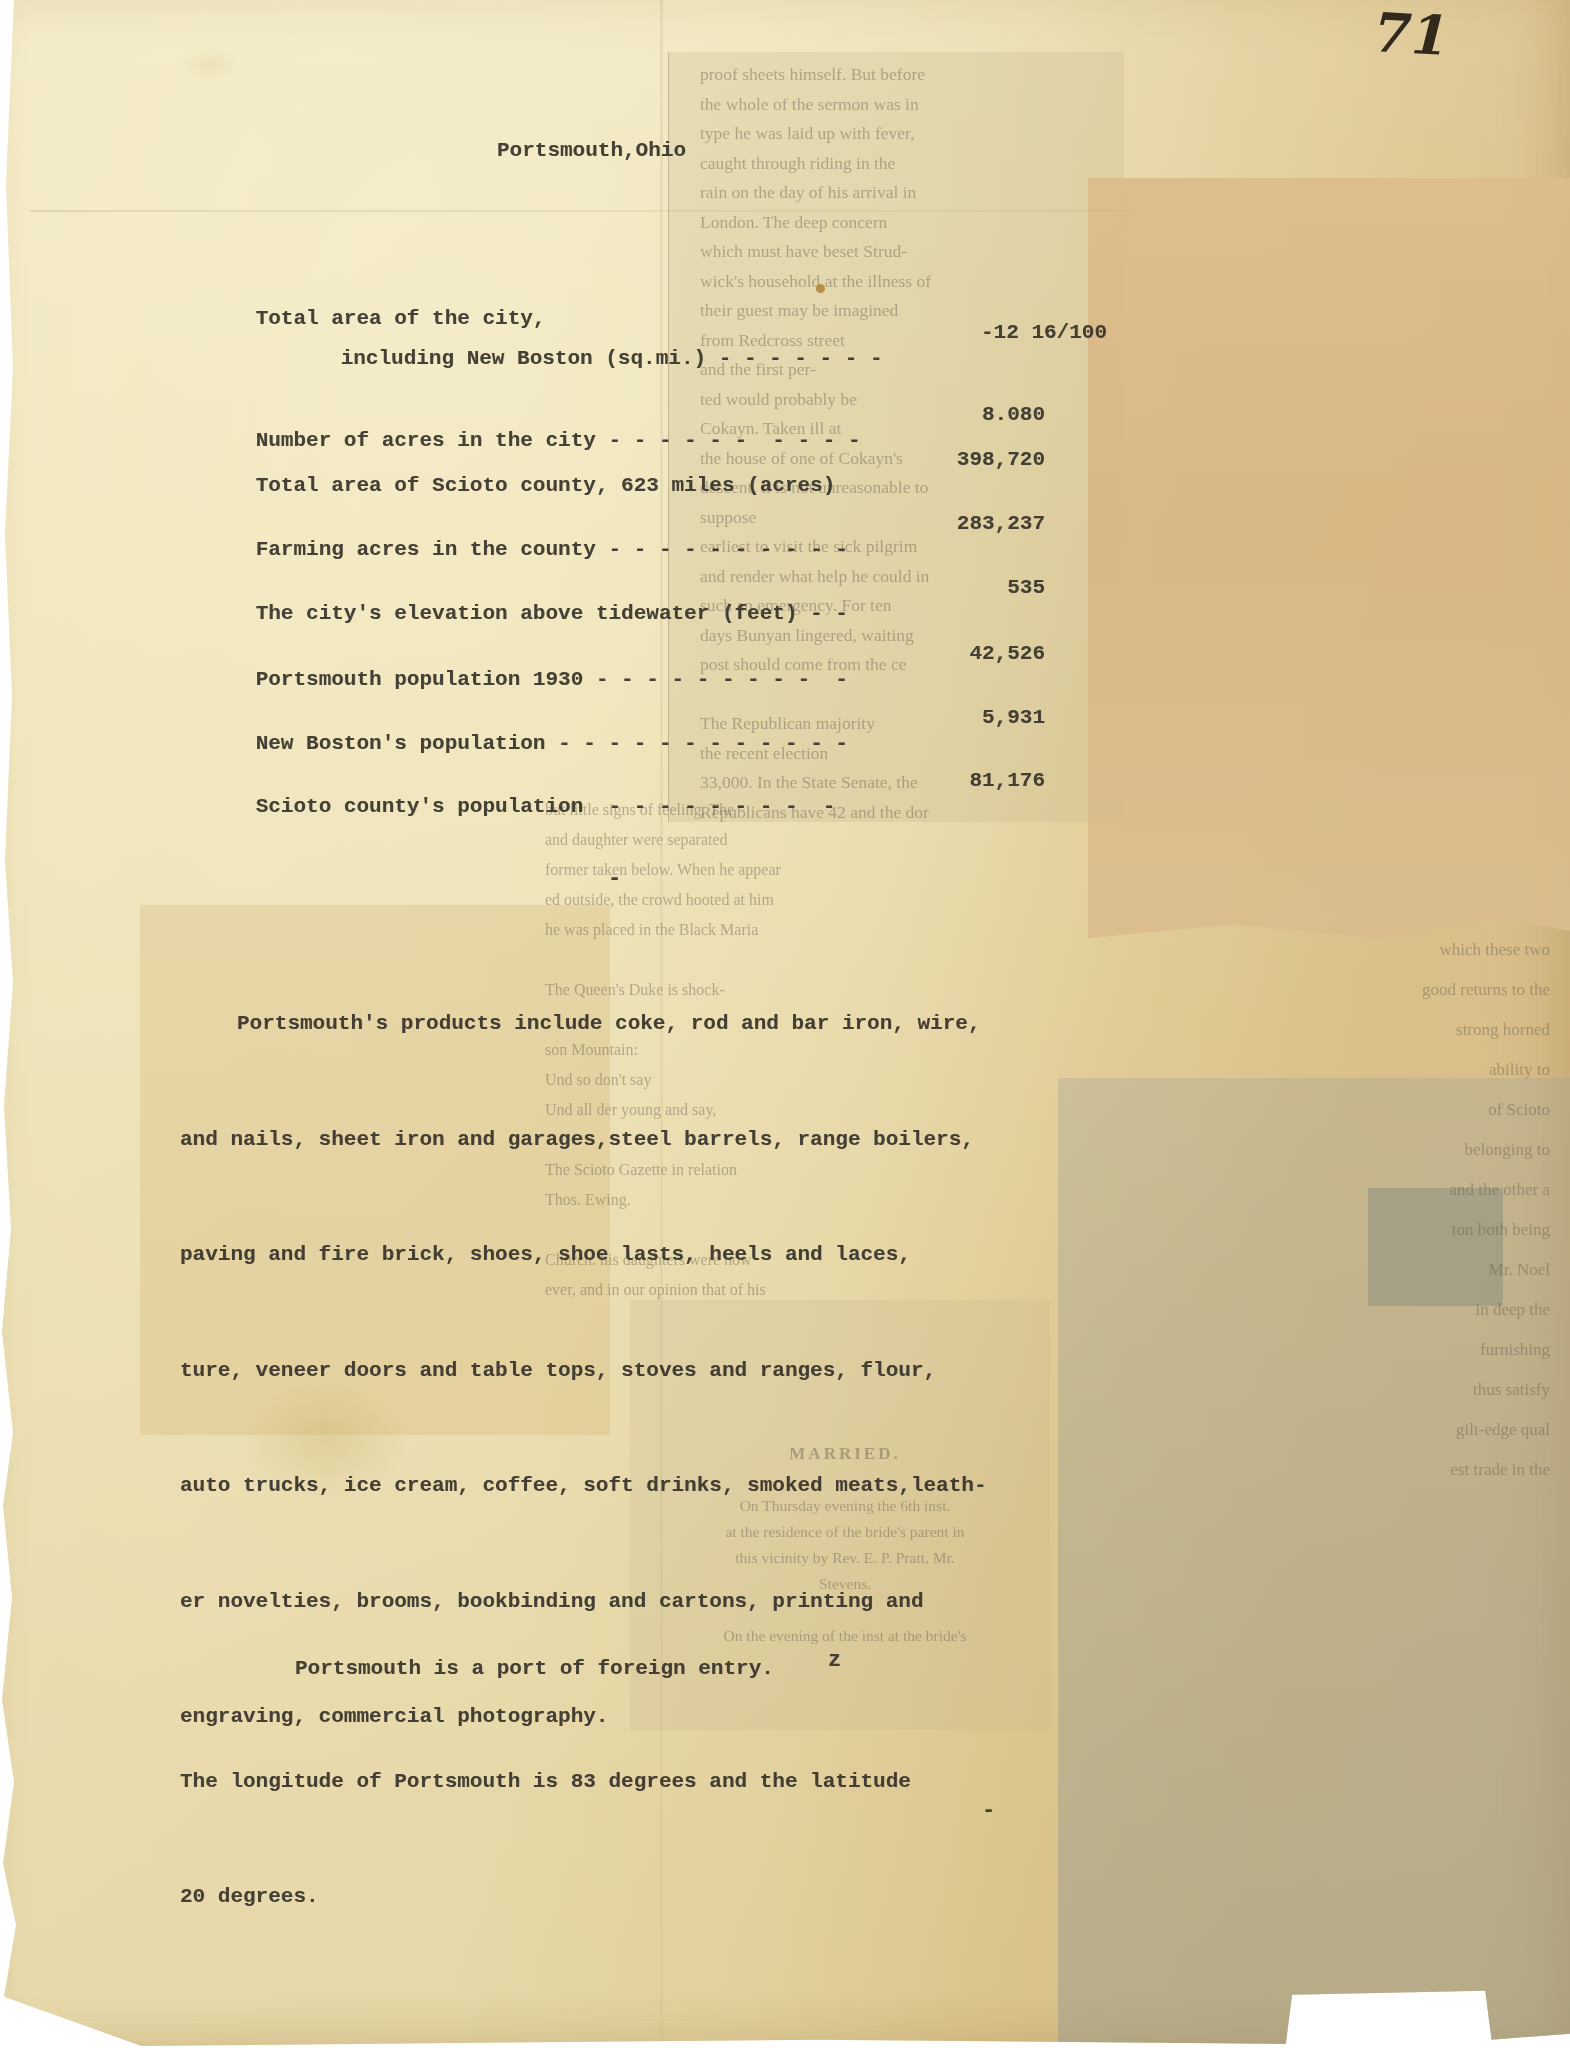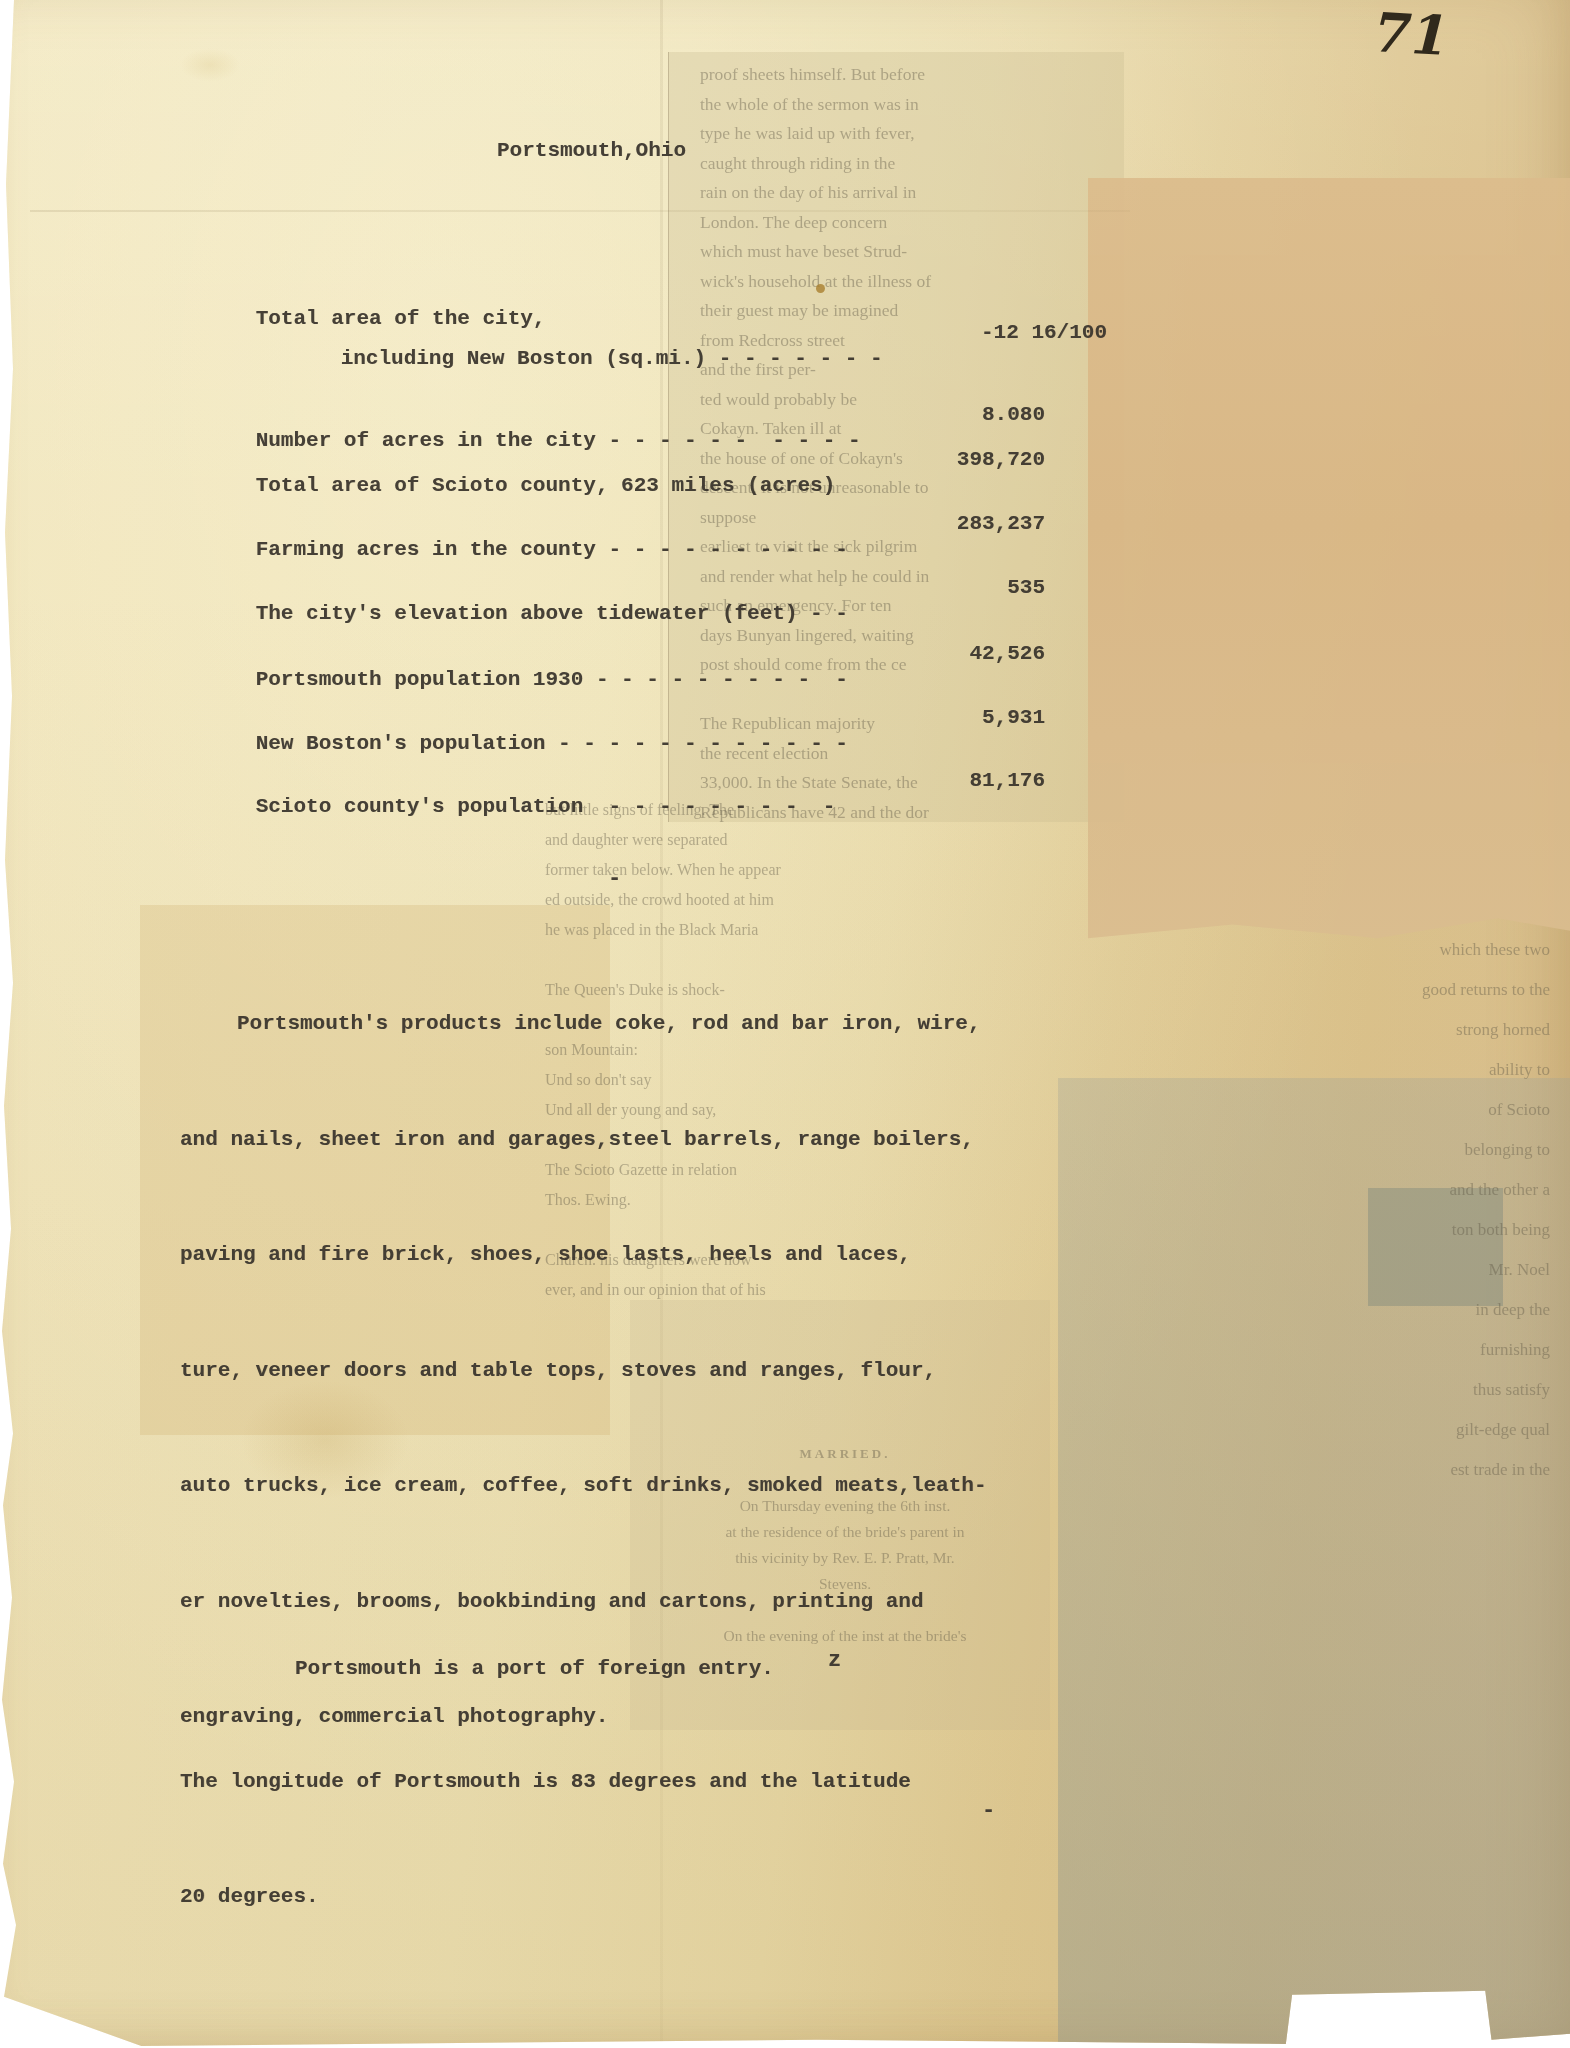--- a/index.html
+++ b/index.html
@@ -37,21 +37,21 @@
   .stain-big{left:240px;top:1380px;width:170px;height:120px;border-radius:50%;
     background:radial-gradient(ellipse,rgba(180,140,60,.18),rgba(180,140,60,0) 70%);}
   .stain-top{left:180px;top:48px;width:60px;height:34px;border-radius:50%;
     background:radial-gradient(ellipse,rgba(200,170,90,.16),rgba(200,170,90,0) 70%);}
   
   .ghost{position:absolute;font-family:"Liberation Serif", serif;color:rgba(95,88,70,.55);
     white-space:pre-line;filter:blur(.7px);opacity:.75;}
   .ghost-top{left:700px;top:60px;width:410px;font-size:17.5px;line-height:29.5px;}
   .ghost-mid{left:545px;top:795px;width:440px;font-size:16px;line-height:30px;}
   .ghost-married{left:640px;top:1415px;width:410px;font-size:15.5px;line-height:26px;text-align:center;}
-  .ghost-married-h{font-size:13px;letter-spacing:3px;font-weight:bold;}
+  .ghost-married-h{font-size:17px;letter-spacing:3px;font-weight:bold;}
   .ghost-right{left:1150px;top:930px;width:400px;font-size:17px;line-height:40px;text-align:right;padding-right:12px;}
   
   .tw{position:absolute;font-family:"Liberation Mono", monospace;font-weight:700;
     font-size:21px;line-height:26px;color:#38332c;white-space:pre;
     text-shadow:.3px .3px 0 rgba(56,51,44,.35);opacity:.93;}
   .title{left:497px;top:138px;}
   .stats{left:180px;top:280px;width:865px;height:520px;}
   .stat-row{position:absolute;left:0;width:100%;white-space:pre;}
   .row-a{top:0;}
   .row-b{top:40px;padding-left:85px;box-sizing:border-box;}

